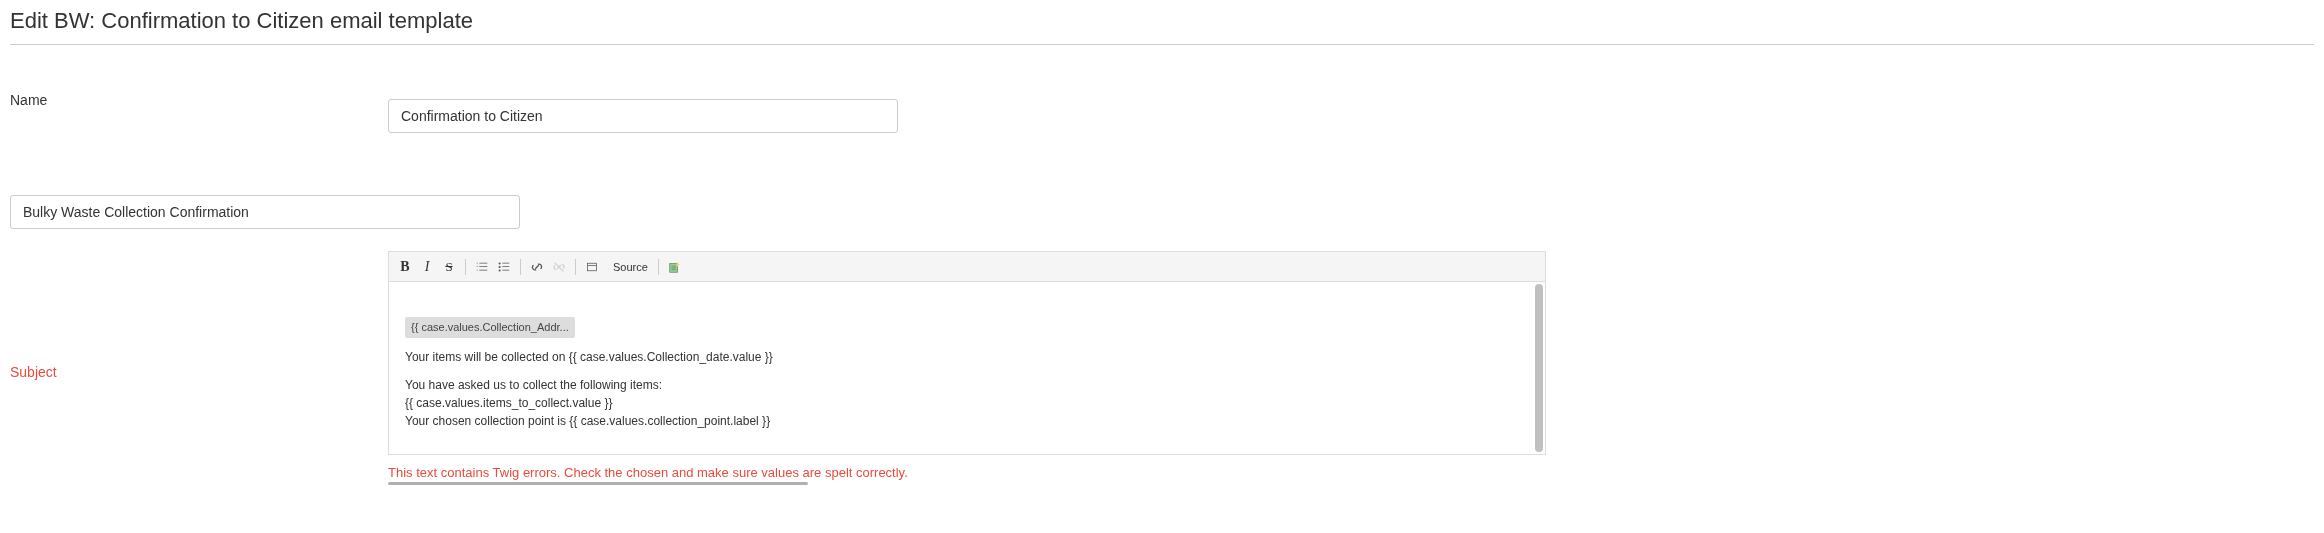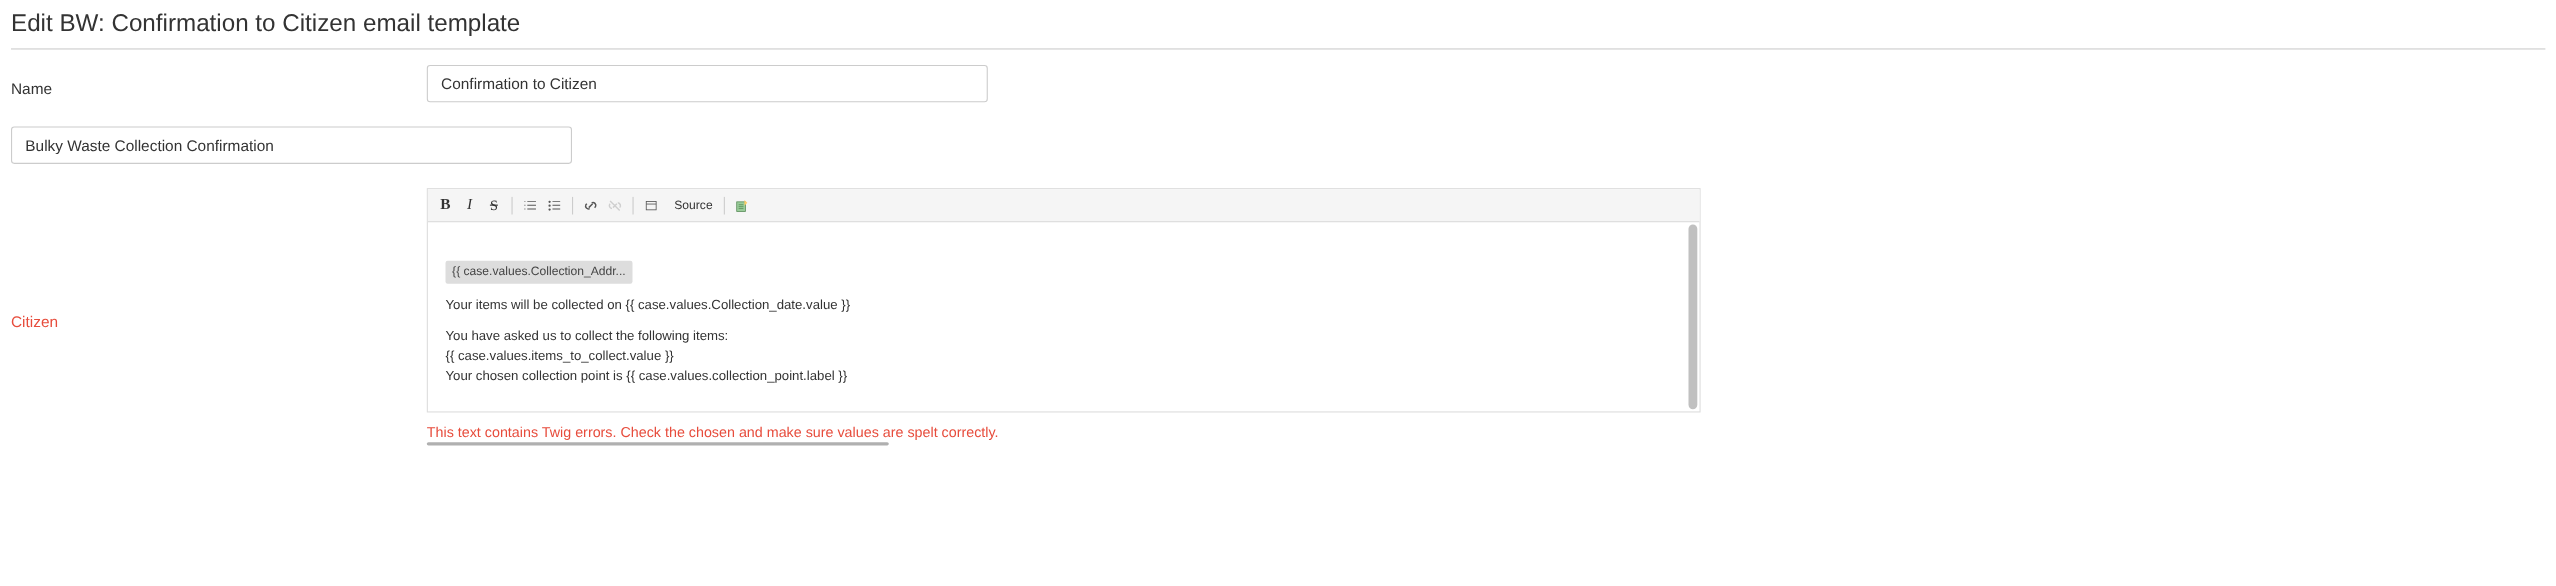--- a/index.html
+++ b/index.html
@@ -42,20 +42,21 @@
     }
     .text-input {
       width: 510px;
       height: 34px;
       padding: 6px 12px;
       font-size: 14px;
       border: 1px solid #ccc;
       border-radius: 3px;
       background: #fff;
       color: #333;
+      margin-top: 40px;
     }
     .editor-container {
       width: 1158px;
       border: 1px solid #ddd;
       background: #fff;
     }
     .editor-toolbar {
       background: #f5f5f5;
       border-bottom: 1px solid #ddd;
       padding: 4px 6px;
@@ -158,21 +159,21 @@
   </div>
 </div>
 
 <div class="form-row">
   <div class="form-field">
     <input type="text" class="text-input" value="Bulky Waste Collection Confirmation" style="">
   </div>
 </div>
 
 <div class="form-row">
-  <div class="form-label error">Citizen</div>
+  <div class="form-label error">Subject</div>
   <div class="form-field">
     <div class="editor-container">
       <div class="editor-toolbar">
         <span class="tb-btn" style="font-weight:bold;font-family:serif;font-size:14px;">B</span>
         <span class="tb-btn" style="font-style:italic;font-family:serif;font-size:14px;">I</span>
         <span class="tb-btn" style="text-decoration:line-through;font-family:serif;font-size:13px;">S</span>
         <span class="tb-sep"></span>
         <span class="tb-btn list-icon">
           <svg viewBox="0 0 16 16">
               <path fill="#555" d="M2 3h1v1H2zM2 7h1v1H2zM2 11h1v1H2zM5 3h9v1H5zM5 7h9v1H5zM5 11h9v1H5z"></path>

